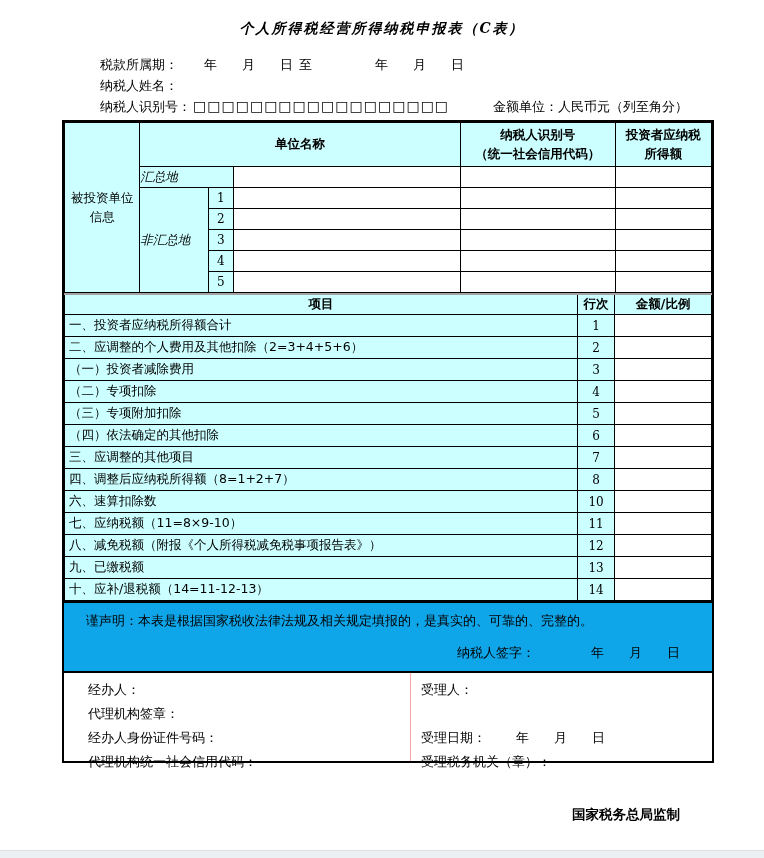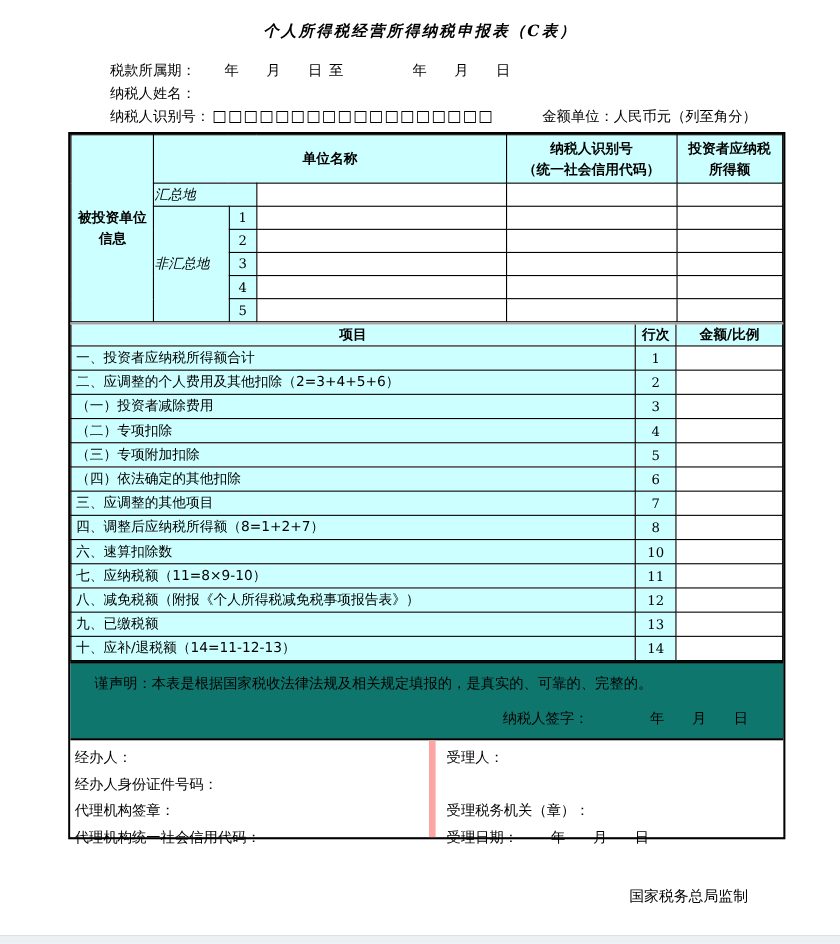--- a/index.html
+++ b/index.html
@@ -18,35 +18,35 @@
   .boxes{font-size:14px;letter-spacing:1px;margin-left:2px;}
   .unit-note{position:absolute;left:393px;top:0;letter-spacing:0;}
   .formbox{position:absolute;left:62px;top:120px;width:648px;border:2px solid #000;background:#fff;}
   table{border-collapse:collapse;width:100%;table-layout:fixed;}
   td{border:1px solid #000;font-size:12.5px;padding:0 4px;overflow:hidden;}
   .cy{background:#CCFFFF;}
   .hb{font-weight:bold;text-align:center;padding:0;}
   .ctr{text-align:left;padding:0;font-style:italic;}
   .t1 td{height:20px;}
   .t1 tr.hdr td{height:43px;line-height:1.5;}
-  .vhead{font-weight:bold;text-align:center;line-height:1.7;}
+  .vhead{font-weight:normal;text-align:center;line-height:1.7;}
   .t2{border-top:2px solid #a3a3a3;}
   .t2 td{height:21px;}
   .t2 tr.hdr td{height:19px;}
   .num{text-align:center;font-family:"DejaVu Serif",serif;font-size:12px;padding:0;}
-  .decl{border-top:2px solid #000;height:68px;position:relative;background:#0f766e;}
+  .decl{border-top:2px solid #000;height:68px;position:relative;background:#0ea5e9;}
   .decl-text{padding:9px 10px 0 22px;font-size:13px;}
   .decl-sign{position:absolute;left:393px;bottom:9px;font-size:13px;white-space:nowrap;}
   .decl-date{margin-left:56px;letter-spacing:6px;}
   .agents{border-top:2px solid #000;display:flex;height:88px;font-size:13px;background:#fff;}
-  .agents-left{width:322px;border-right:6px solid #fca5a5;padding:5px 0 0 4px;}
+  .agents-left{width:322px;border-right:1px solid #fca5a5;padding:5px 0 0 24px;}
   .agents-right{flex:1;padding:5px 0 0 10px;}
   .aline{height:24px;line-height:24px;white-space:nowrap;}
   .rd{margin-left:30px;letter-spacing:6px;}
-  .made-by{position:absolute;top:806px;right:84px;font-weight:normal;font-size:13.5px;}
+  .made-by{position:absolute;top:806px;right:84px;font-weight:bold;font-size:13.5px;}
   .bottom-strip{position:absolute;left:0;bottom:0;width:764px;height:7px;background:#edf0f3;border-top:1px solid #dde1e6;}
 </style>
 </head>
 <body>
 
 <div class="title">个人所得税经营所得纳税申报表（C表）</div>
 
 <div class="head">
   <div class="hline">
     <span>税款所属期：</span><span class="hval">年　月　日至　　　年　月　日</span>
@@ -210,30 +210,30 @@
   <div class="decl">
     <div class="decl-text">谨声明：本表是根据国家税收法律法规及相关规定填报的，是真实的、可靠的、完整的。</div>
     <div class="decl-sign">
       <span>纳税人签字：</span><span class="decl-date">年　月　日</span>
     </div>
   </div>
 
   <div class="agents">
     <div class="agents-left">
       <div class="aline">经办人：</div>
+      <div class="aline">代理机构签章：</div>
       <div class="aline">经办人身份证件号码：</div>
-      <div class="aline">代理机构签章：</div>
       <div class="aline">代理机构统一社会信用代码：</div>
     </div>
     <div class="agents-right">
       <div class="aline">受理人：</div>
       <div class="aline"></div>
-      <div class="aline">受理税务机关（章）：</div>
       <div class="aline">
         <span>受理日期：</span><span class="rd">年　月　日</span>
       </div>
+      <div class="aline">受理税务机关（章）：</div>
     </div>
   </div>
 
 </div>
 
 <div class="made-by">国家税务总局监制</div>
 <div class="bottom-strip"></div>
 
 </body></html>

